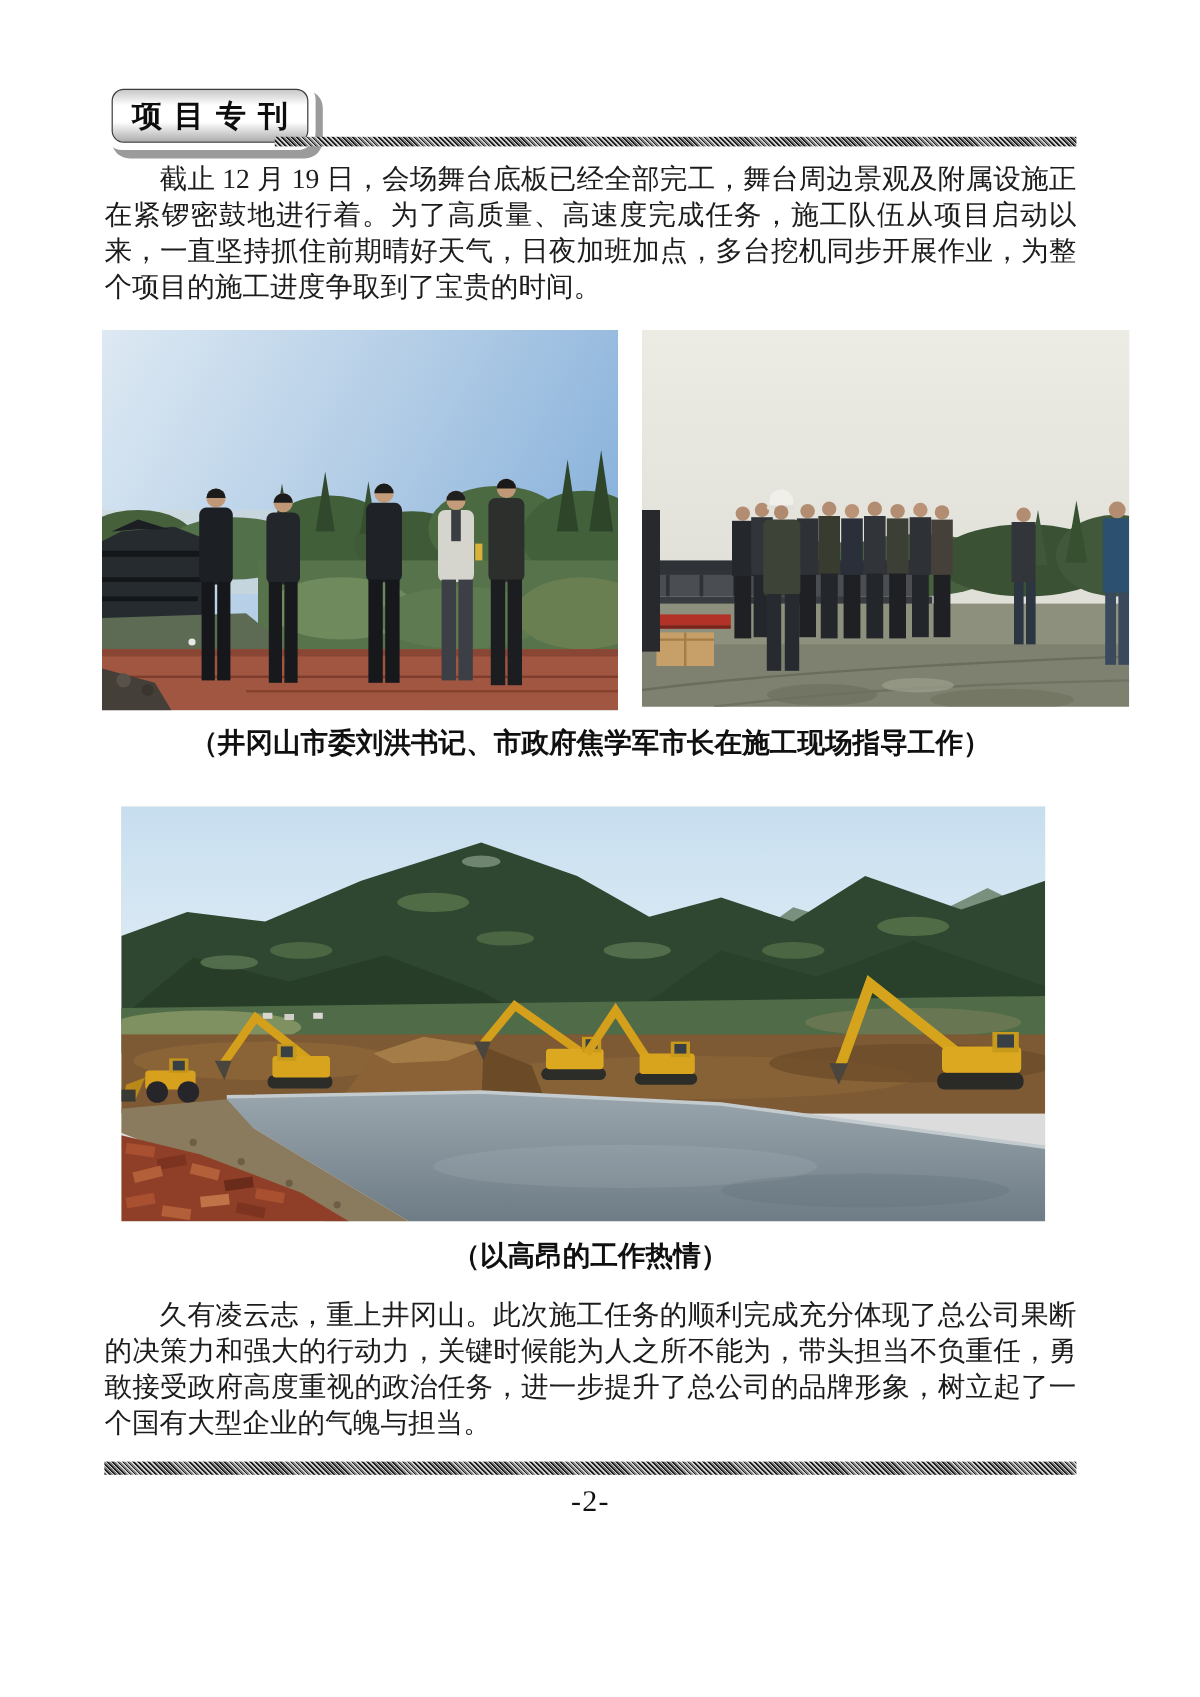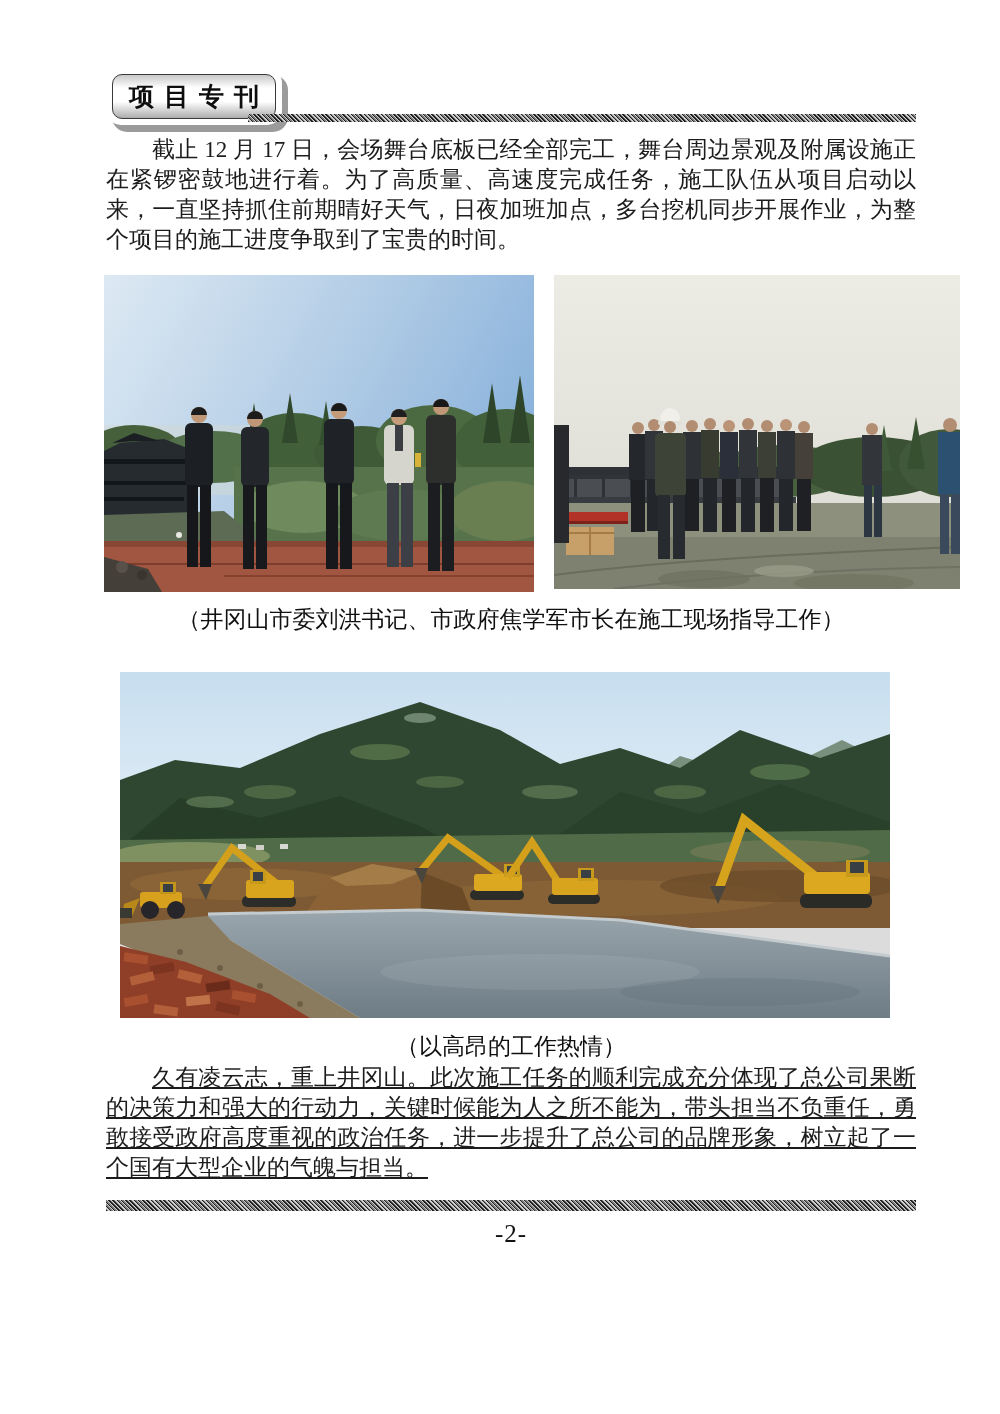--- a/index.html
+++ b/index.html
@@ -5,21 +5,21 @@
   html,body{margin:0;padding:0;background:#e8e8e8;}
   .page{
     position:relative;
     width:1000px;height:1414px;
     margin:0 auto;
     background:#ffffff;
     overflow:hidden;
     font-family:"Liberation Serif","DejaVu Serif",serif;
     color:#1c1c1c;
   }
-  .content{position:absolute;left:106px;top:68px;width:810px;}
+  .content{position:absolute;left:87px;top:68px;width:810px;}
   .stipple{
     background-image:repeating-linear-gradient(45deg,#1f1f1f 0 1px,#7d7d7d 1px 2px,#cfcfcf 2px 3px);
   }
   
   .masthead{position:relative;height:55px;}
   .mast-box{
     position:absolute;left:0;top:0;
     padding:6px;border-radius:15px;
     box-shadow:6px 7px 0 #9b9b9b;
   }
@@ -37,24 +37,24 @@
   }
   
   .para{
     margin:0;
     font-size:23px;line-height:30px;
     text-align:justify;text-justify:inter-ideograph;
     text-indent:2em;
   }
   .para.p1{margin-top:12px;}
   .para.p2{margin-top:7px;}
-  .para.p3{margin-top:1px;text-decoration:underline;}
+  .para.p3{margin-top:19px;}
   .caption{
     margin:0;text-align:center;
-    font-size:23px;line-height:30px;font-weight:400;color:#101010;
+    font-size:23px;line-height:30px;font-weight:700;color:#101010;
   }
   .caption.c1{margin-top:13px;}
   .caption.c2{margin-top:14px;}
   
   .photo-row{margin-top:20px;margin-left:-2px;display:flex;gap:20px;align-items:flex-start;width:856px;}
   figure{margin:0;padding:0;}
   .photo{overflow:hidden;background:#dcdcdc;}
   .photo svg{display:block;width:100%;height:100%;}
   .photo-left{width:430px;height:317px;}
   .photo-right{width:406px;height:314px;}
@@ -72,21 +72,21 @@
 <div class="page">
   <div class="content">
 
     <div class="masthead">
       <div class="mast-box">
         <div class="mast-box-inner">项目专刊</div>
       </div>
       <div class="mast-rule stipple"></div>
     </div>
 
-    <p class="para p1">截止 12 月 17 日，会场舞台底板已经全部完工，舞台周边景观及附属设施正在紧锣密鼓地进行着。为了高质量、高速度完成任务，施工队伍从项目启动以来，一直坚持抓住前期晴好天气，日夜加班加点，多台挖机同步开展作业，为整个项目的施工进度争取到了宝贵的时间。</p>
+    <p class="para p1">截止 12 月 19 日，会场舞台底板已经全部完工，舞台周边景观及附属设施正在紧锣密鼓地进行着。为了高质量、高速度完成任务，施工队伍从项目启动以来，一直坚持抓住前期晴好天气，日夜加班加点，多台挖机同步开展作业，为整个项目的施工进度争取到了宝贵的时间。</p>
 
     <div class="photo-row">
       <figure class="photo photo-left">
         <svg viewBox="0 0 430 317" preserveAspectRatio="none">
           <defs>
             <linearGradient id="sky1" x1="0" y1="0" x2="1" y2="0.4">
               <stop offset="0" stop-color="#dde9f3"></stop>
                 <stop offset="0.55" stop-color="#b3cde6"></stop>
                 <stop offset="1" stop-color="#8cb4dc"></stop>
             </linearGradient>

